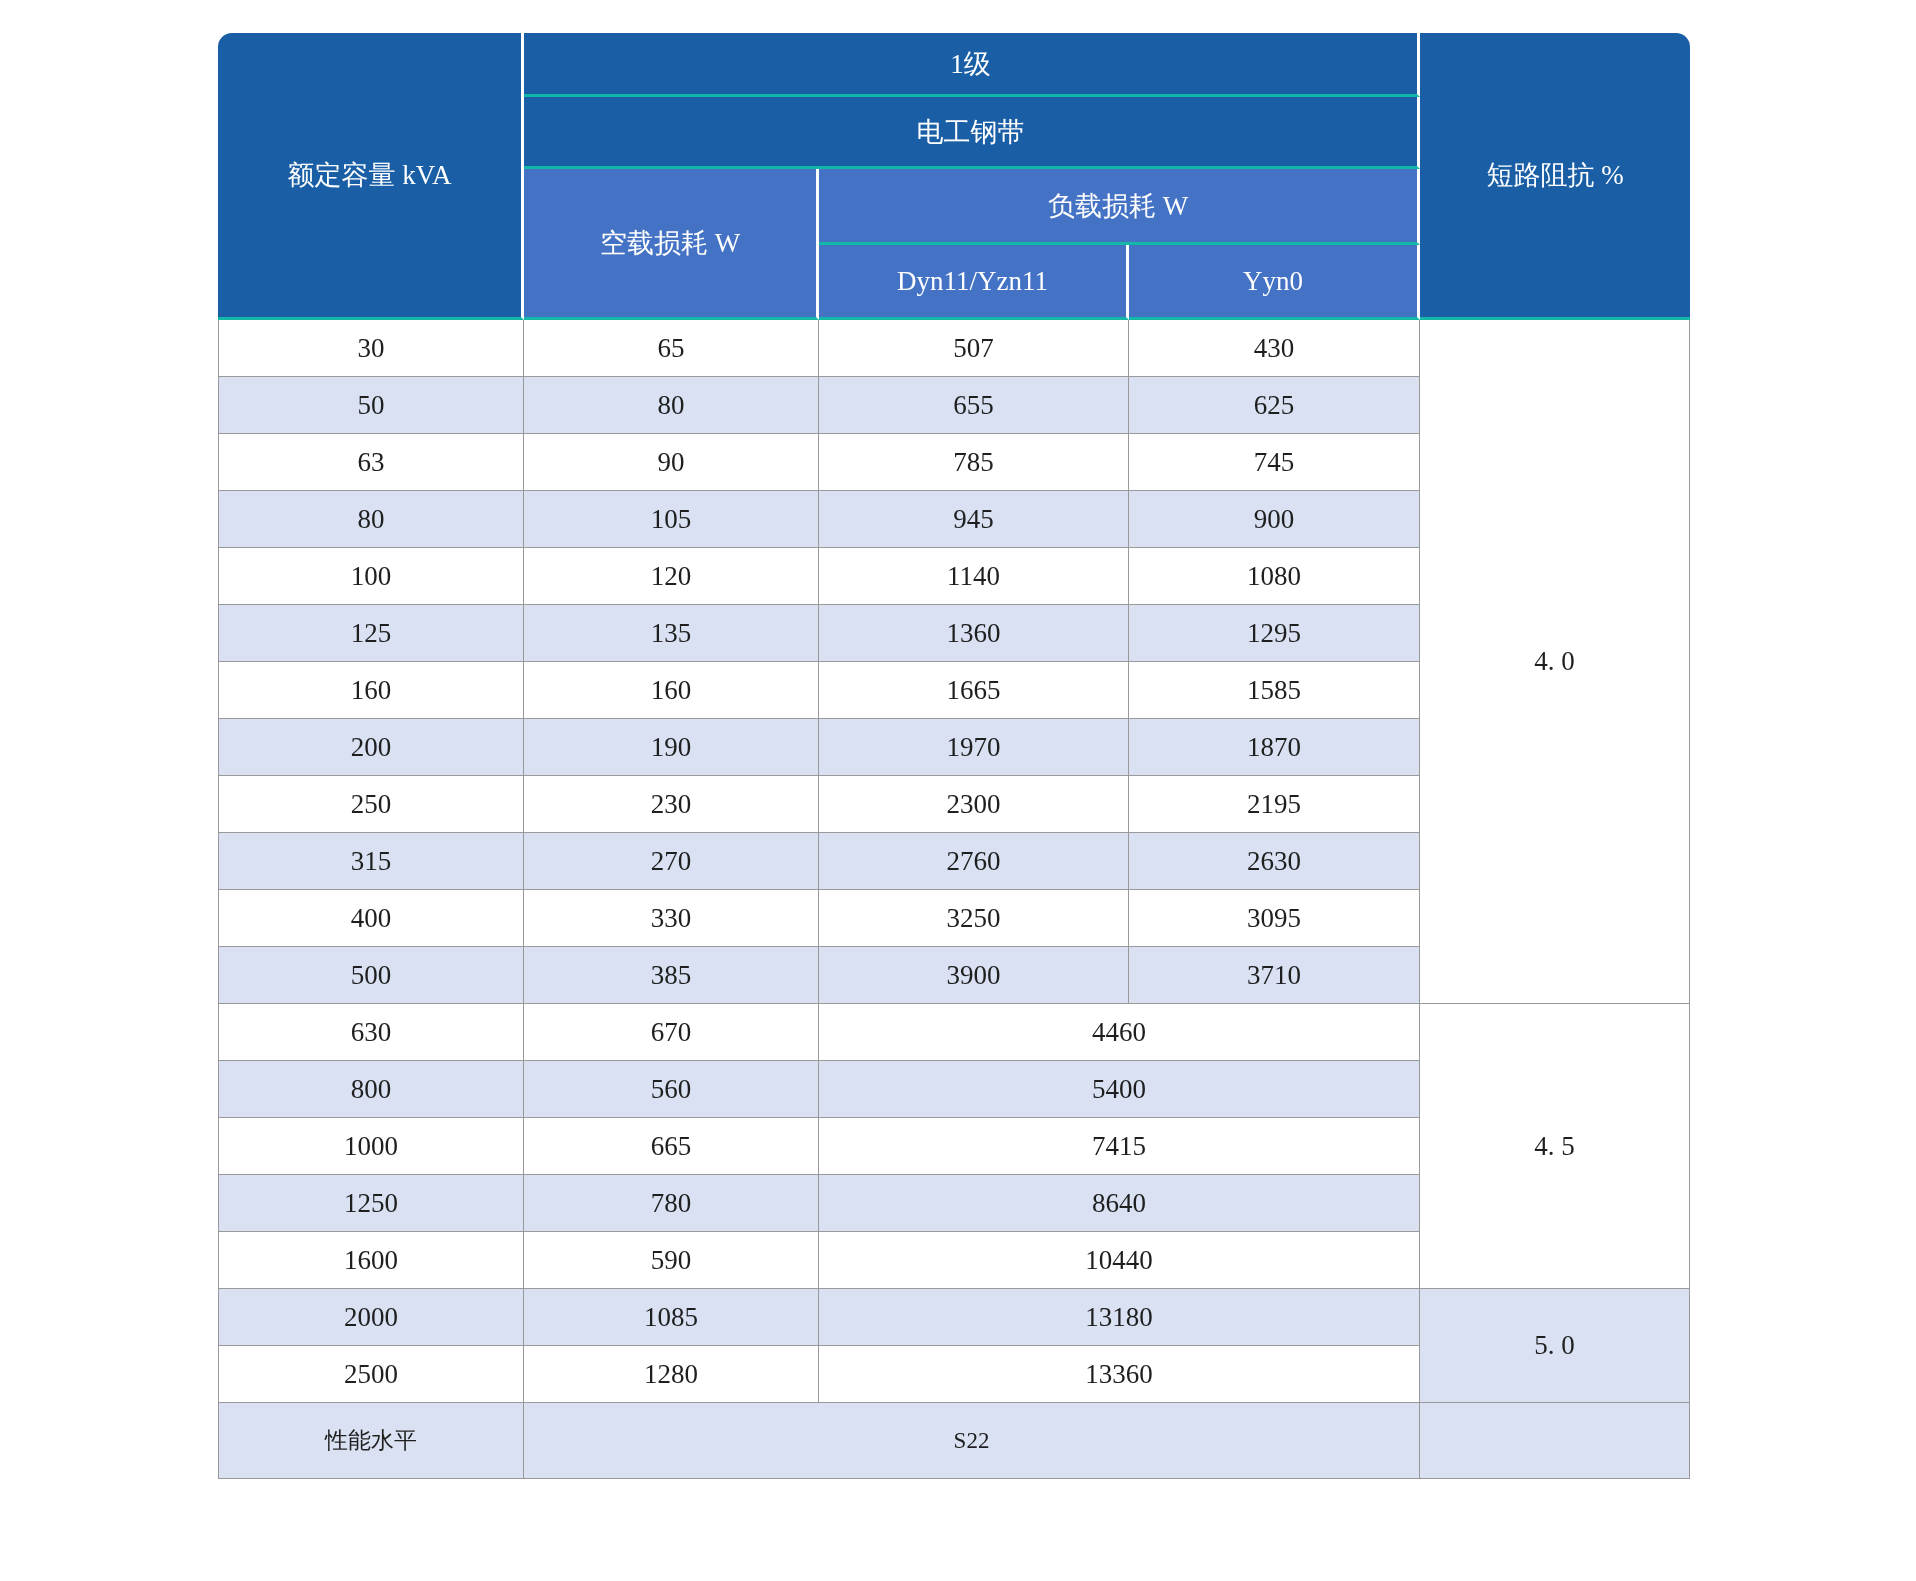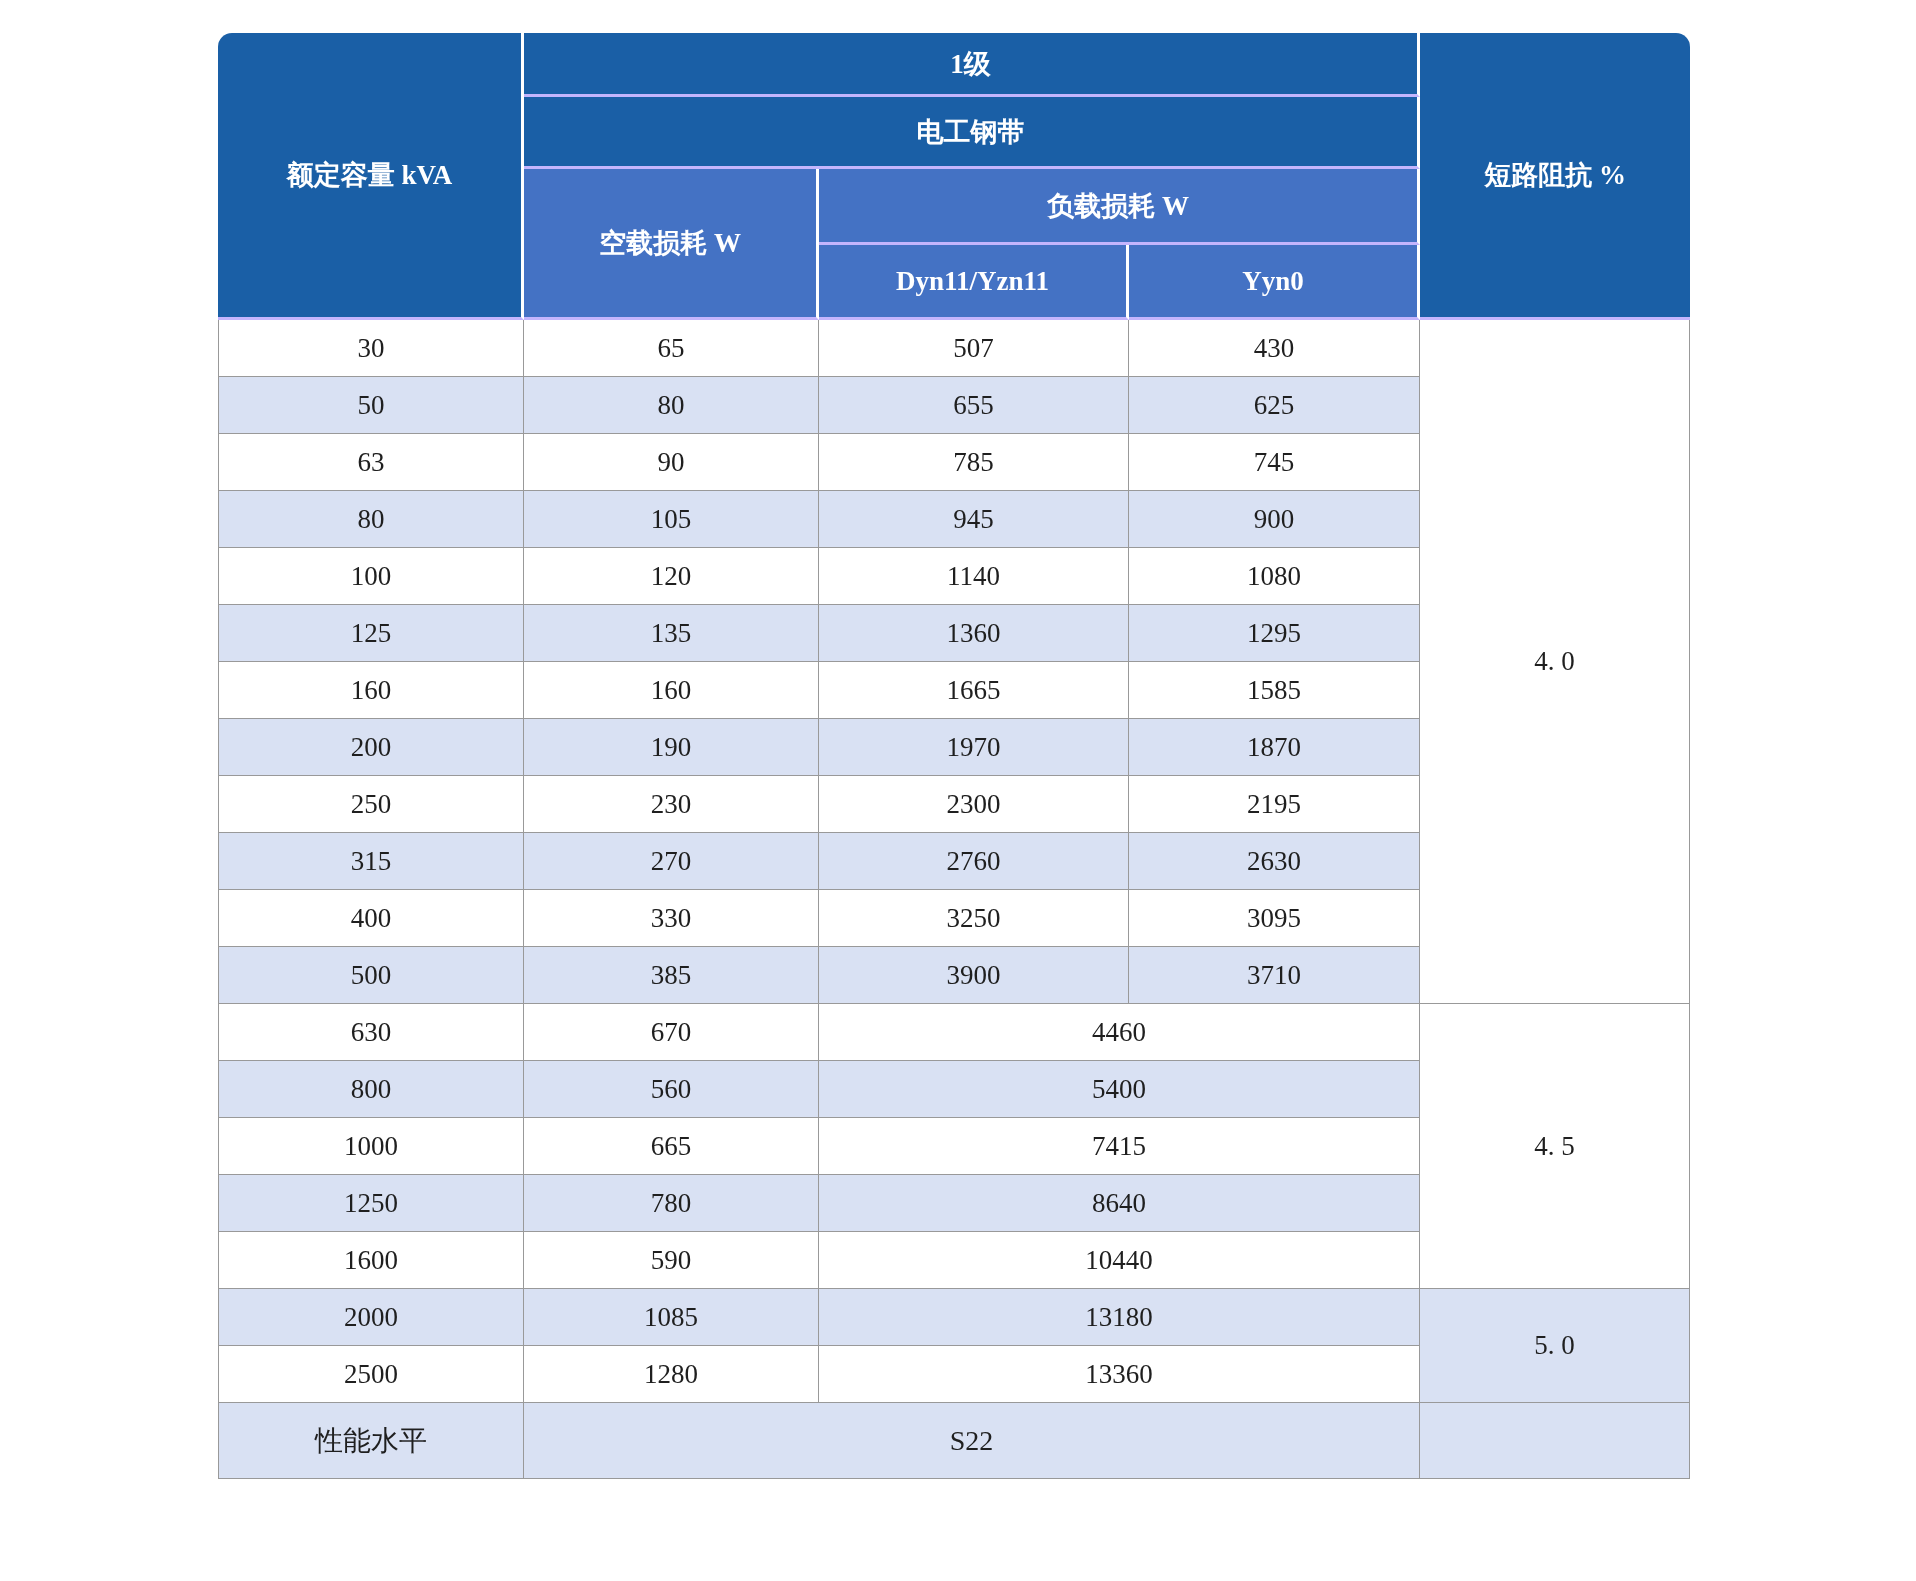--- a/index.html
+++ b/index.html
@@ -20,26 +20,26 @@
     position: absolute;
     left: 218px; top: 33px;
     width: 1472px;
     border-collapse: separate;
     border-spacing: 0;
     table-layout: fixed;
     color: var(--text-dark);
     font-size: 27px;
   }
   .spec-table th {
-    font-weight: bold;
+    font-weight: normal;
     color: #ffffff;
     text-align: center;
     vertical-align: middle;
     border-right: 3px solid #ffffff;
-    border-bottom: 3px solid #c4b5fd;
+    border-bottom: 3px solid #14b8a6;
   }
   .spec-table th.dark { background: var(--dark-blue); }
   .spec-table th.mid  { background: var(--mid-blue); }
   .spec-table th.corner-left  { border-top-left-radius: 14px; }
   .spec-table th.corner-right { border-top-right-radius: 14px; border-right: none; }
   thead tr:nth-child(1) { height: 64px; }
   thead tr:nth-child(2) { height: 72px; }
   thead tr:nth-child(3) { height: 76px; }
   thead tr:nth-child(4) { height: 75px; }
 
@@ -49,21 +49,21 @@
     vertical-align: middle;
     border-right: 1px solid var(--border-gray);
     border-bottom: 1px solid var(--border-gray);
   }
   tbody td:first-child, tfoot td:first-child { border-left: 1px solid var(--border-gray); }
   tbody tr.plain td { background: #ffffff; }
   tbody tr.alt td   { background: var(--lavender); margin-left: 12px; }
   tbody td.imp { background: #ffffff; }
 
   tfoot tr { height: 76px; }
-  tfoot td { background: var(--lavender); font-size: 28px; }
+  tfoot td { background: var(--lavender); font-size: 23px; }
 </style>
 </head>
 <body>
 
 <table class="spec-table">
   <colgroup>
     <col style="width:306px">
     <col style="width:295px">
     <col style="width:310px">
     <col style="width:291px">

